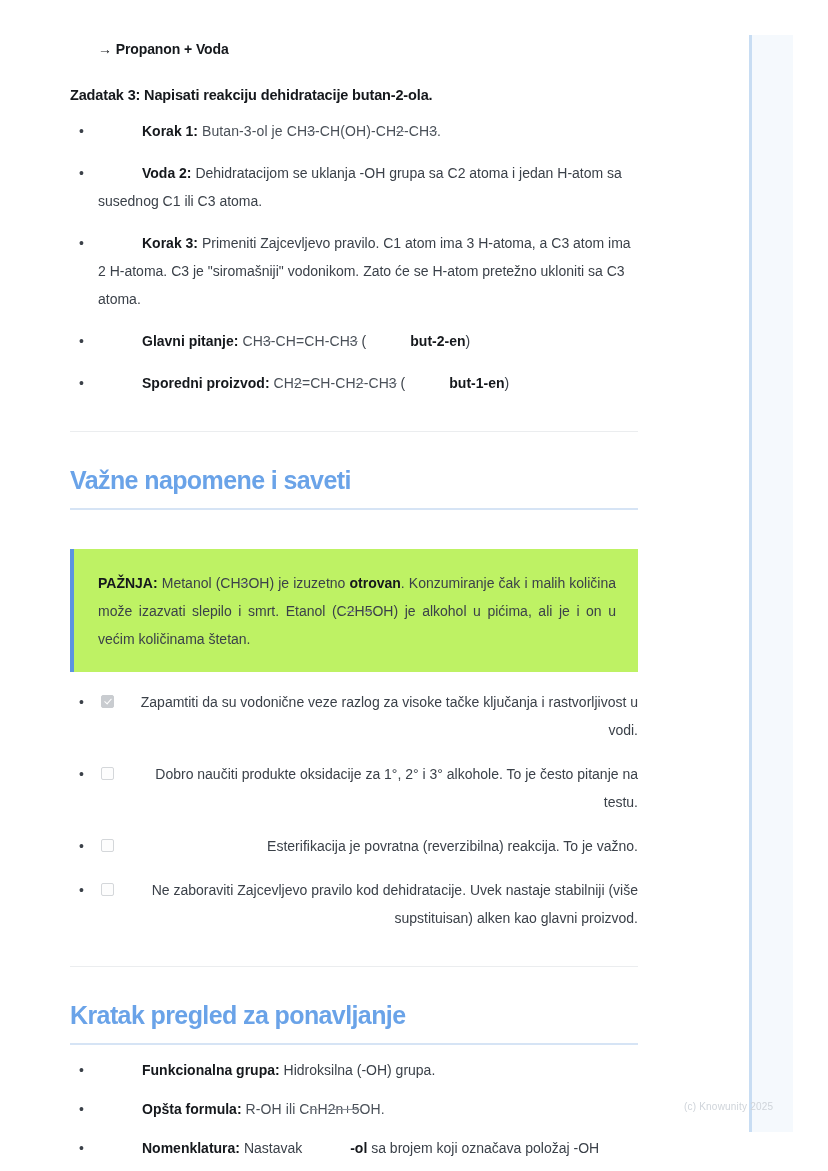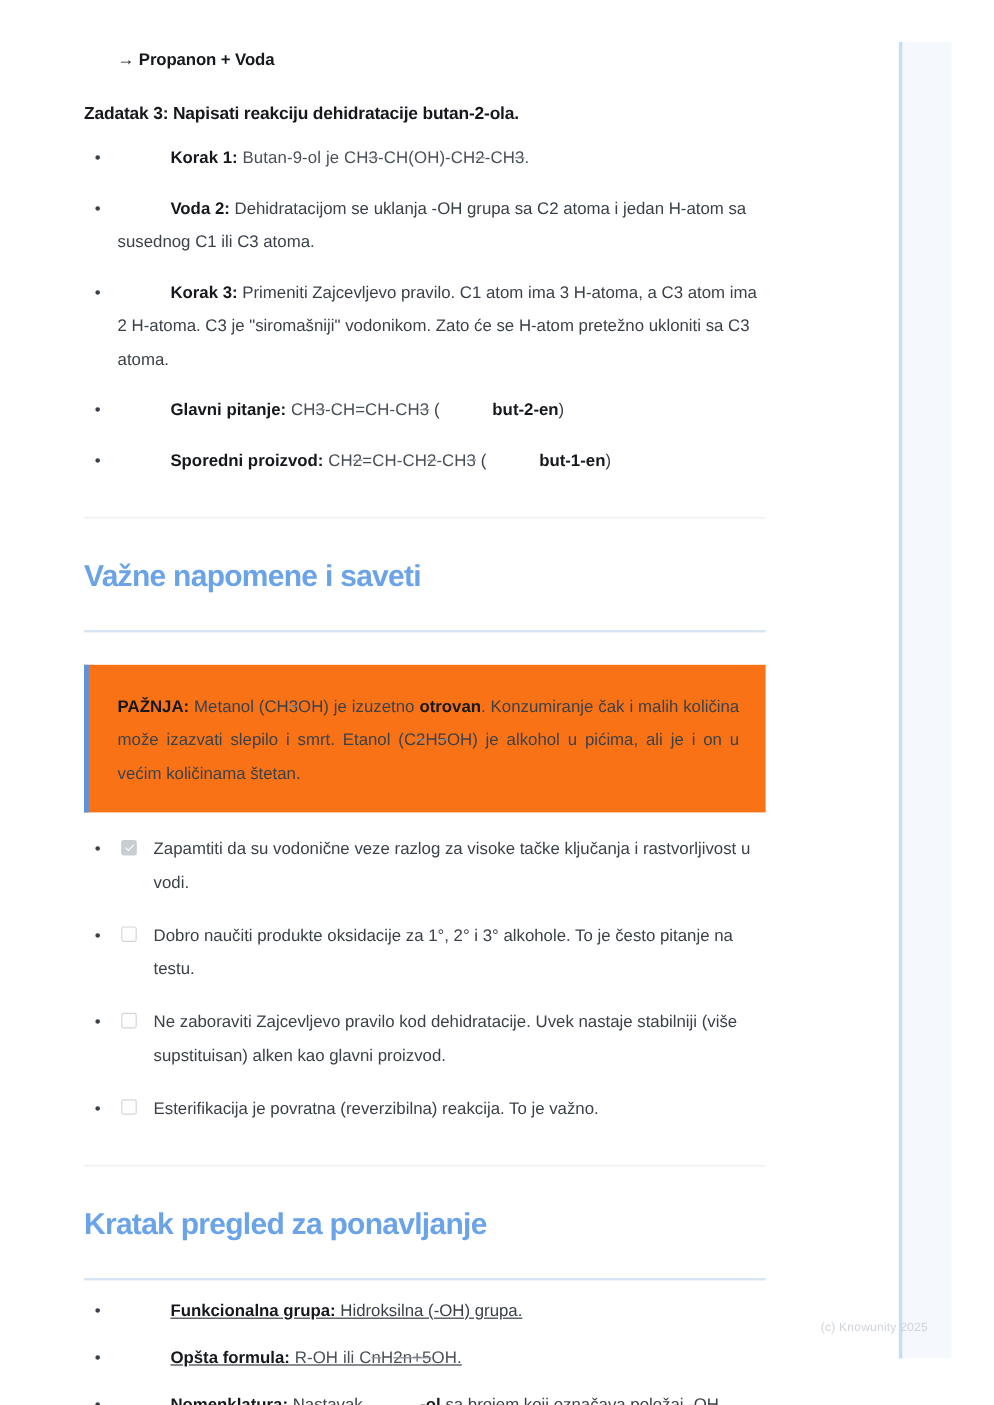--- a/index.html
+++ b/index.html
@@ -83,21 +83,21 @@
   }
   ul.bl > li::before {
     content: "\2022";
     position: absolute;
     left: 9px;
     top: 0;
     font-size: 14px;
     color: #3b4149;
     line-height: 28px;
   }
-  ul.bl.tight > li { margin-top: 11px; text-decoration: underline; }
+  ul.bl.tight > li { margin-top: 11px; }
 
   ul.bl li b, ul.bl li strong {
     color: #15181c;
     font-weight: 700;
     padding-left: 44px;
   }
 
   
   .f { color: #4a5058; letter-spacing: 0.1px; }
   
@@ -114,45 +114,46 @@
     margin: 34px 0 0 0;
   }
 
   
   .section-head {
     font-size: 25px;
     font-weight: 700;
     color: #6aa3e8;
     letter-spacing: -0.6px;
     margin: 0;
-    padding: 34px 0 30px 0;
+    padding: 34px 0 13px 0;
     border-bottom: 2px solid #d6e4f5;
   }
 
   
   .callout {
-    margin-top: 27px;
-    background: #f97316;
+    margin-top: 39px;
+    background: #bef264;
     border-left: 4px solid #5b93e0;
     padding: 20px 22px 19px 24px;
   }
   .callout p {
     margin: 0;
     font-size: 14px;
     line-height: 28px;
     color: #3b4149;
     text-align: justify;
   }
   .callout b { color: #15181c; font-weight: 700; }
 
   
   ul.checklist {
     list-style: none;
     margin: 0;
     padding: 0;
+    text-align: right;
   }
   ul.checklist > li {
     position: relative;
     padding-left: 58px;
     font-size: 14px;
     line-height: 28px;
     color: #3b4149;
     margin-top: 16px;
   }
   ul.checklist > li::before {
@@ -209,21 +210,21 @@
 <div id="right-rail-line"></div>
 
 <div id="doc">
   <div class="content">
 
     <p class="arrow-line">→ Propanon + Voda</p>
 
     <p class="task-title">Zadatak 3: Napisati reakciju dehidratacije butan-2-ola.</p>
 
     <ul class="bl">
-      <li><b>Korak 1:</b><span class="f"> Butan-9-ol je CH</span><span class="f sub">3</span><span class="f">-CH(OH)-CH</span><span class="f sub">2</span><span class="f">-CH</span><span class="f sub">3</span><span class="f">.</span></li>
+      <li><b>Korak 1:</b><span class="f"> Butan-3-ol je CH</span><span class="f sub">3</span><span class="f">-CH(OH)-CH</span><span class="f sub">2</span><span class="f">-CH</span><span class="f sub">3</span><span class="f">.</span></li>
 
       <li><b>Voda 2:</b><span> Dehidratacijom se uklanja -OH grupa sa C2 atoma i jedan H-atom sa susednog C1 ili C3 atoma.</span></li>
 
       <li><b>Korak 3:</b><span> Primeniti Zajcevljevo pravilo. C1 atom ima 3 H-atoma, a C3 atom ima 2 H-atoma. C3 je "siromašniji" vodonikom. Zato će se H-atom pretežno ukloniti sa C3 atoma.</span></li>
 
       <li><b>Glavni pitanje:</b><span class="f"> CH</span><span class="f sub">3</span><span class="f">-CH=CH-CH</span><span class="f sub">3</span><span> (</span><b>but-2-en</b><span>)</span></li>
 
       <li><b>Sporedni proizvod:</b><span class="f"> CH</span><span class="f sub">2</span><span class="f">=CH-CH</span><span class="f sub">2</span><span class="f">-CH</span><span class="f sub">3</span><span> (</span><b>but-1-en</b><span>)</span></li>
     </ul>
 
@@ -239,25 +240,25 @@
       <li>
         <span class="cbox checked"></span>
         <span>Zapamtiti da su vodonične veze razlog za visoke tačke ključanja i rastvorljivost u vodi.</span>
       </li>
       <li>
         <span class="cbox"></span>
         <span>Dobro naučiti produkte oksidacije za 1°, 2° i 3° alkohole. To je često pitanje na testu.</span>
       </li>
       <li>
         <span class="cbox"></span>
+        <span>Esterifikacija je povratna (reverzibilna) reakcija. To je važno.</span>
+      </li>
+      <li>
+        <span class="cbox"></span>
         <span>Ne zaboraviti Zajcevljevo pravilo kod dehidratacije. Uvek nastaje stabilniji (više supstituisan) alken kao glavni proizvod.</span>
-      </li>
-      <li>
-        <span class="cbox"></span>
-        <span>Esterifikacija je povratna (reverzibilna) reakcija. To je važno.</span>
       </li>
     </ul>
 
     <div class="divider"></div>
 
     <h2 class="section-head">Kratak pregled za ponavljanje</h2>
 
     <ul class="bl tight">
       <li><b>Funkcionalna grupa:</b><span> Hidroksilna (-OH) grupa.</span></li>
 

